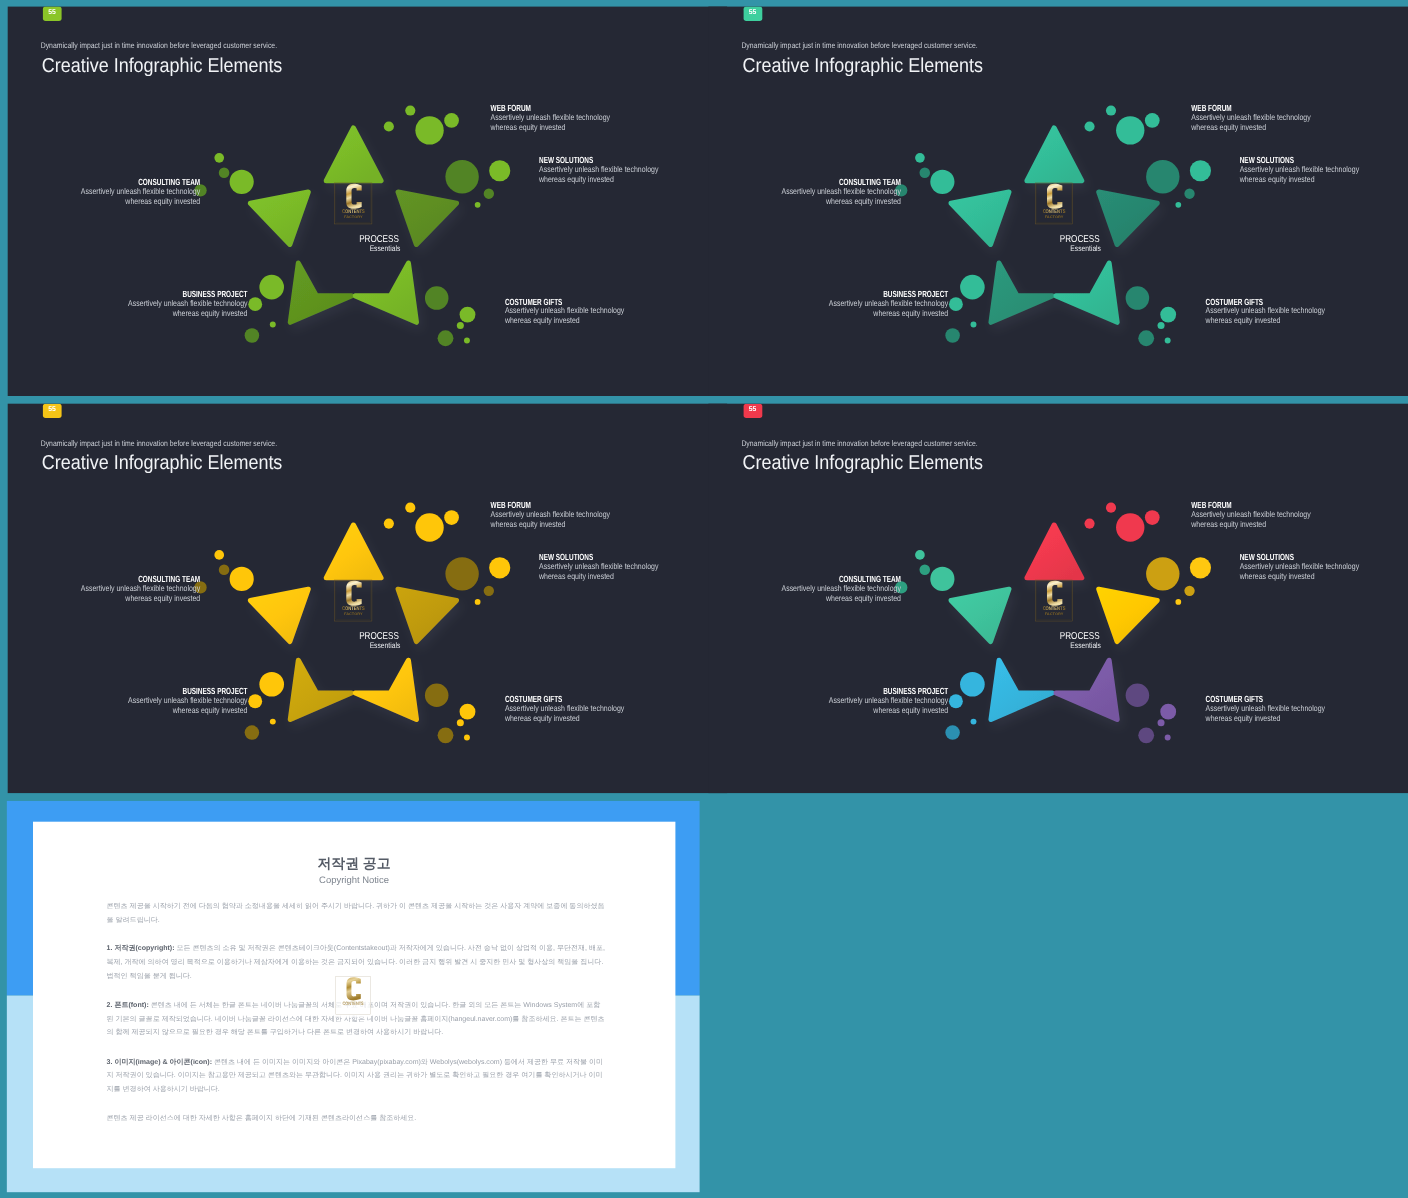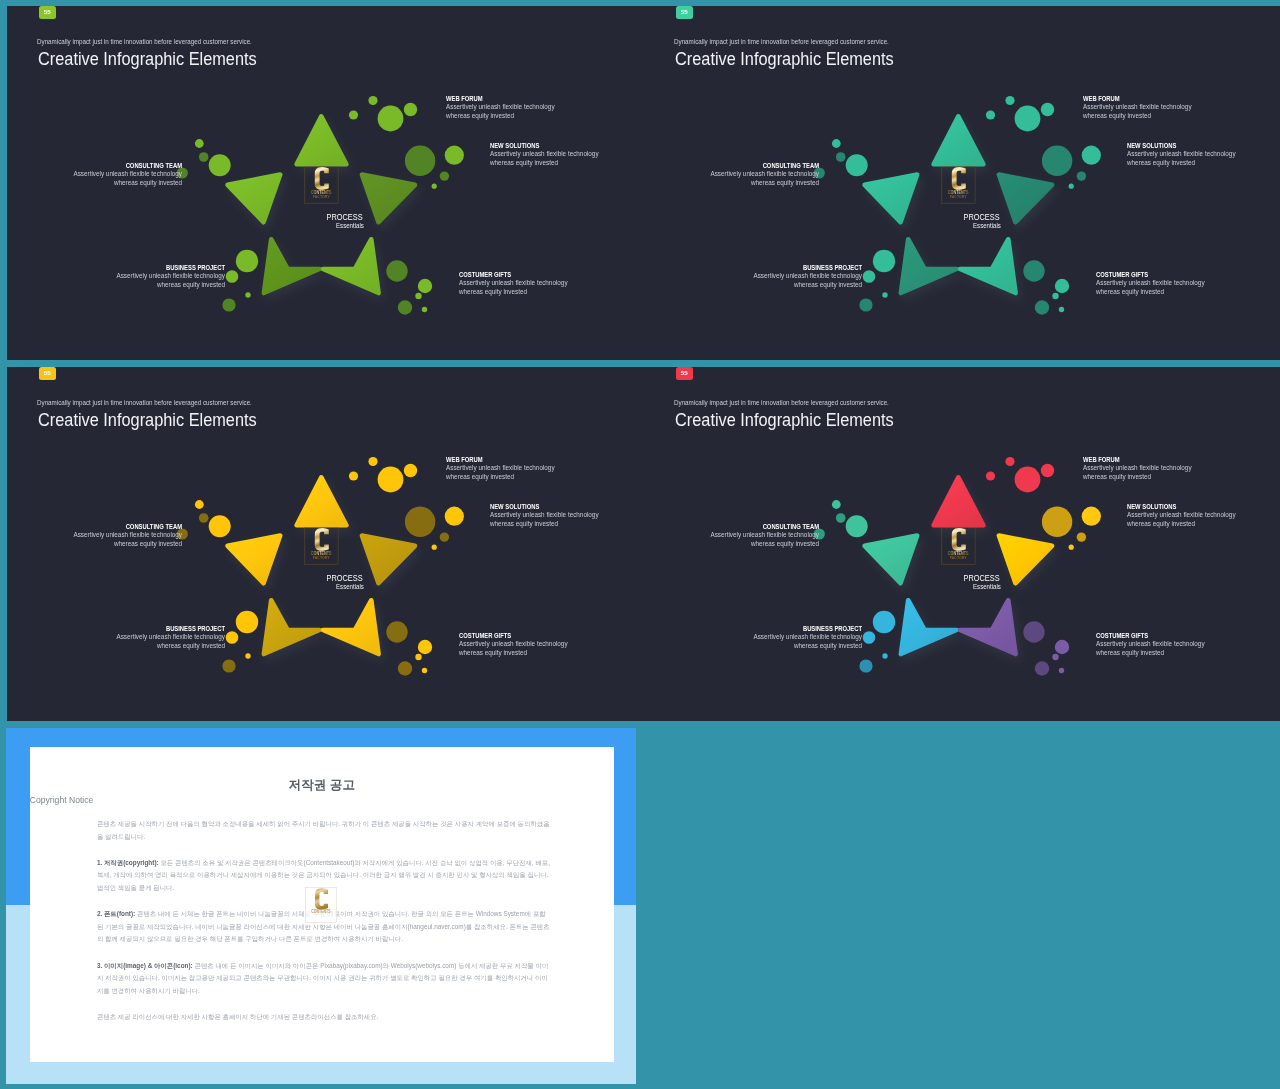--- a/index.html
+++ b/index.html
@@ -32,21 +32,21 @@
   .process .p2{font-size:7.3px;line-height:8px;transform:scaleX(0.838);color:#eceef2;}
   svg{position:absolute;left:0;top:0;overflow:visible;}
 
   
   .doc{position:absolute;left:6.4px;top:727.6px;width:694px;height:356px;overflow:hidden;}
   .doc .bgtop{position:absolute;left:0;top:0;width:630px;height:177.2px;background:#3d9df3;}
   .doc .bgbot{position:absolute;left:0;top:177.2px;width:630px;height:178.8px;background:#b6e1f7;}
   .doc .sheet{position:absolute;left:23.4px;top:19.9px;width:584.1px;height:314.4px;background:#fff;}
   .doc .ktitle{position:absolute;left:0;right:0;top:30.3px;text-align:center;font-size:12.6px;
                 line-height:14px;font-weight:700;color:#555b66;}
-  .doc .etitle{position:absolute;left:0;right:0;top:47.3px;text-align:left;font-size:8.6px;
+  .doc .etitle{position:absolute;left:0;right:0;top:47.3px;text-align:center;font-size:8.6px;
                 line-height:10px;color:#7e858f;}
   .doc .body{position:absolute;left:67.1px;top:70.5px;width:454px;font-size:6.4px;line-height:12.6px;
              color:#9aa0aa;}
   .doc .body p{margin:0 0 13.6px 0;}
   .doc .body b{color:#5d636d;font-weight:700;}
 </style>
 </head>
 <body>
 
 <div id="stage">

